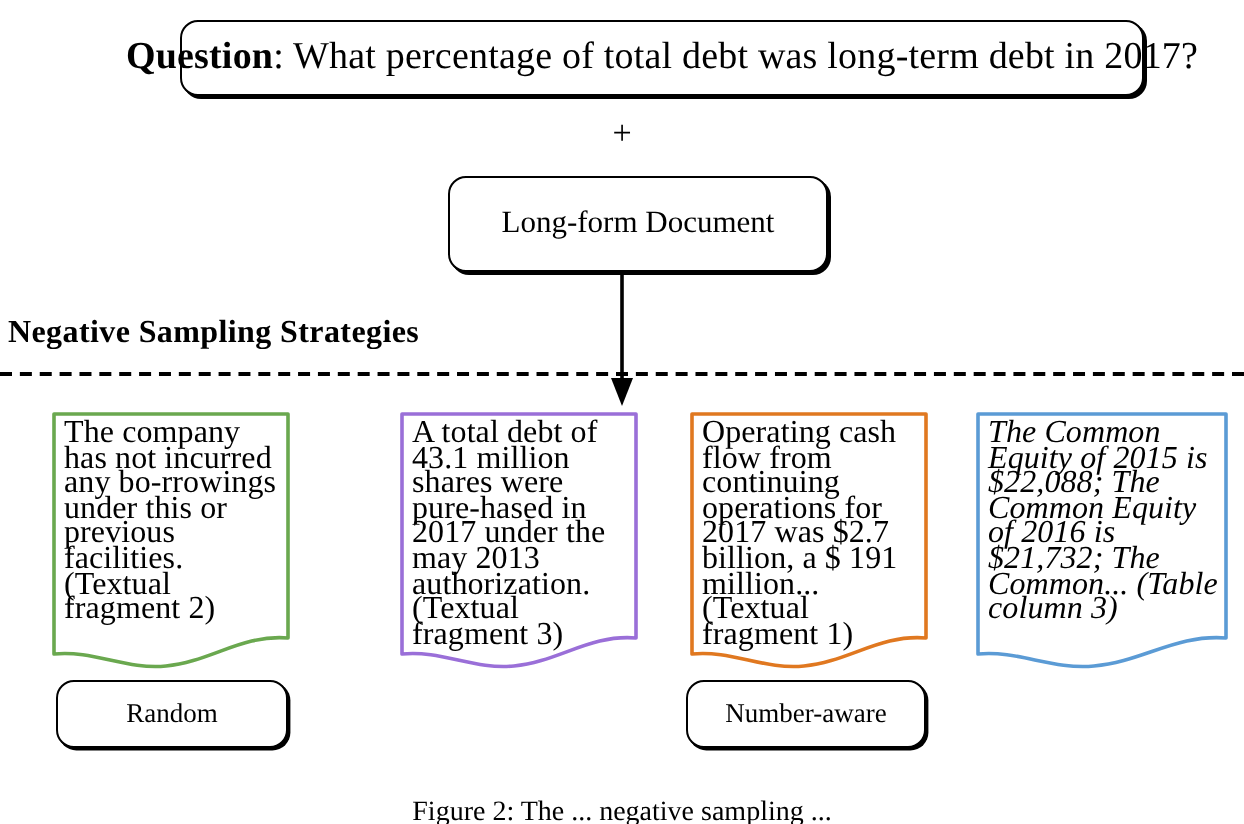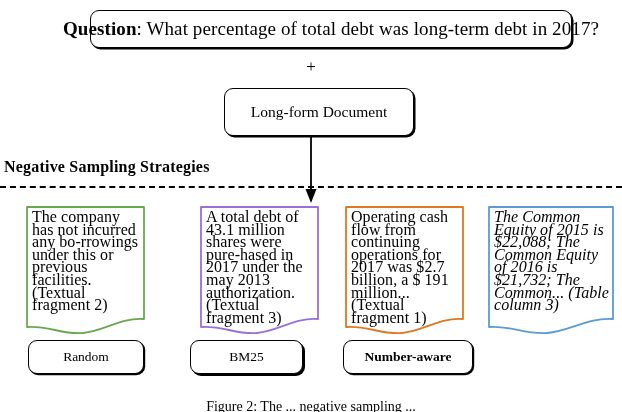--- a/index.html
+++ b/index.html
@@ -161,21 +161,21 @@
     box-sizing: border-box;
     display: flex;
     align-items: center;
     justify-content: center;
     background: #fff;
     font-size: 13.5px;
     white-space: nowrap;
   }
   .pill-0 { left: 28px;  width: 116px; box-shadow: 1.2px 1.2px 0 #000; text-align: right; }
   .pill-1 { left: 190px; width: 113px; box-shadow: 2px 2px 0 #000; }
-  .pill-2 { left: 343px; width: 130px; box-shadow: 1.2px 1.2px 0 #000; font-weight: bold; justify-content: center; }
+  .pill-2 { left: 343px; width: 120px; box-shadow: 1.2px 1.2px 0 #000; font-weight: normal; justify-content: center; }
   .pill-3 { left: 490px; width: 118px; box-shadow: 2px 2px 0 #000; }
 
   
   .caption {
     position: absolute;
     left: 0;
     top: 398px;
     width: 622px;
     text-align: center;
     font-size: 14px;
@@ -238,23 +238,20 @@
       </svg>
       <div class="card-text">The Common  Equity of 2015 is $22,088; The Common  Equity of 2016 is $21,732; The Common... (Table column 3)</div>
     </div>
 
   </div>
 
   <div class="pills">
     <div class="pill pill-0">
       <span>Random</span>
     </div>
-    <div class="pill pill-1">
-      <span>BM25</span>
-    </div>
     <div class="pill pill-2">
       <span>Number-aware</span>
     </div>
   </div>
 
   <div class="caption">Figure 2:   The ... negative sampling ...</div>
 
 </div>
 
 </body></html>

